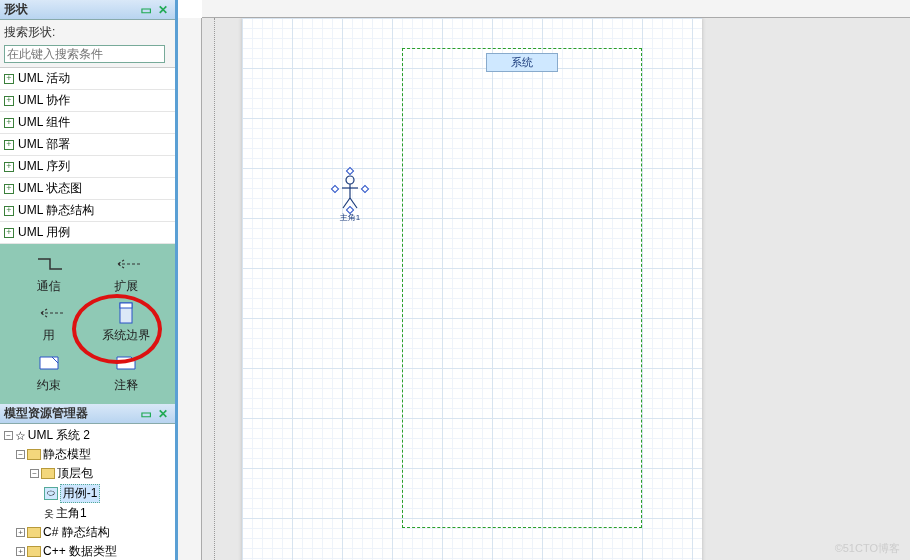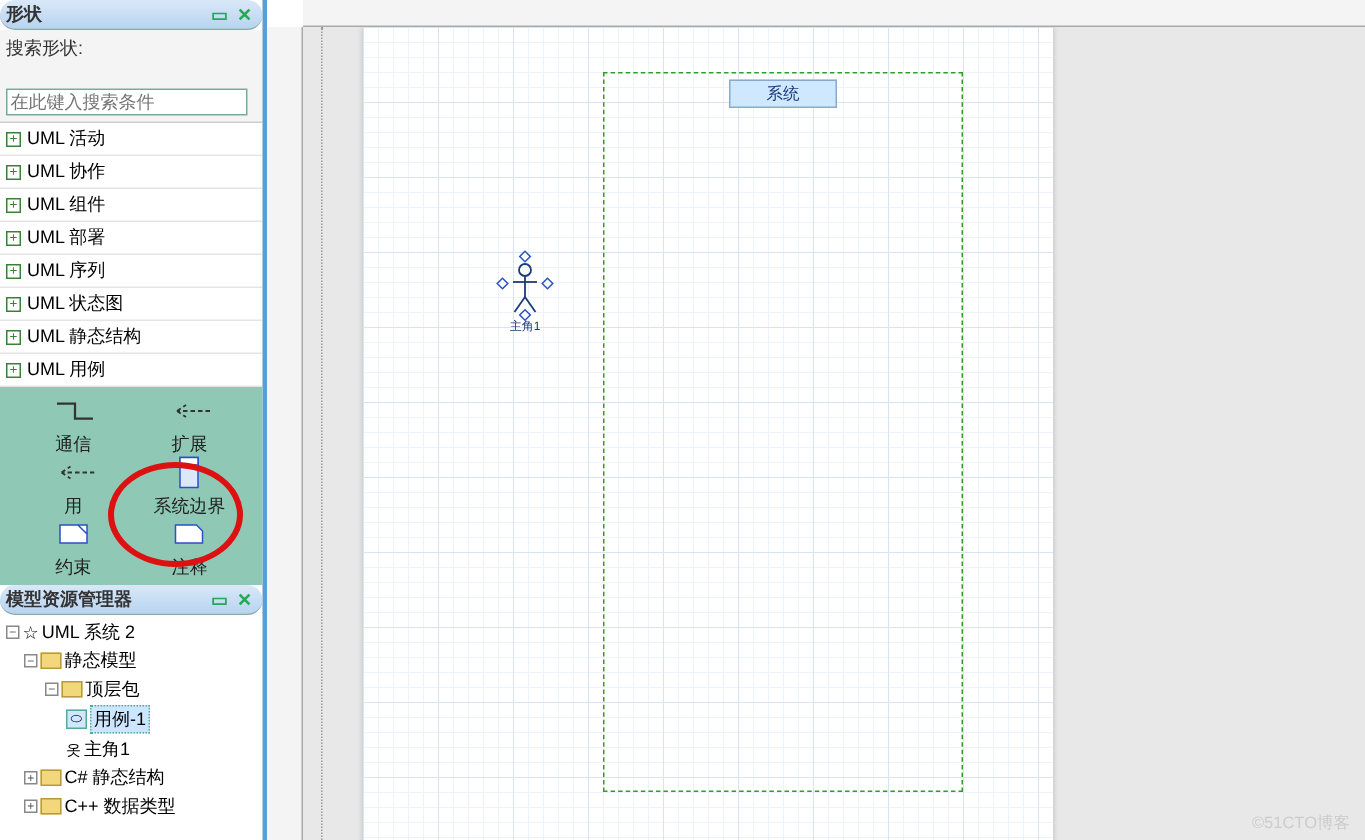--- a/index.html
+++ b/index.html
@@ -1,30 +1,30 @@
 <!DOCTYPE html>
 <html><head>
 <meta charset="utf-8">
 <style>
 * { box-sizing: border-box; margin: 0; padding: 0; font-family: "Microsoft YaHei", SimSun, sans-serif; font-size: 12px; }
 body { width: 910px; height: 560px; background: #eee; display: flex; overflow: hidden; }
 .sidebar { width: 175px; display: flex; flex-direction: column; background: #fff; }
-.panel-hdr { background: linear-gradient(#d9e8f8,#b8d4f0); height: 20px; display: flex; align-items: center; padding: 0 4px; font-weight: bold; color: #333; border-bottom: 1px solid #8aa; border-radius: 10px; }
+.panel-hdr { background: linear-gradient(#d9e8f8,#b8d4f0); height: 20px; display: flex; align-items: center; padding: 0 4px; font-weight: bold; color: #333; border-bottom: 1px solid #8aa; }
 .panel-hdr span.title { flex: 1; }
 .panel-hdr .ico { cursor: pointer; padding: 0 3px; color: #2a5; }
 .search-row { padding: 4px; display: flex; gap: 2px; align-items: center; background: #f4f4f4; flex-direction: column; align-items: stretch; }
-.search-lbl { color: #333; margin-bottom: 16px; }
+.search-lbl { color: #333; margin-bottom: 2px; }
 .search-ctl { display: flex; gap: 14px; }
 .search-ctl input { flex: 1; border: 1px solid #7a9; font-size: 12px; padding: 1px 2px; }
 .dd { width: 16px; height: 18px; border: 1px solid #999; background: #eee; display: flex; align-items: center; justify-content: center; font-size: 9px; }
 .go-btn { width: 20px; height: 18px; background: #2a8f2a; color: #fff; display: flex; align-items: center; justify-content: center; font-weight: bold; }
 .cat-list { border-top: 1px solid #ccc; }
 .cat-item { display: flex; align-items: center; gap: 4px; padding: 2px 4px; border-bottom: 1px solid #e5e5e5; cursor: pointer; }
 .cat-item .plus { width: 10px; height: 10px; border: 1px solid #3a7f3a; color: #3a7f3a; display: flex; align-items: center; justify-content: center; font-size: 9px; line-height: 1; }
-.shape-grid { background: #8fc9b5; height: 132px; position: relative; display: grid; grid-template-columns: 1fr 1fr; padding: 6px 10px; }
+.shape-grid { background: #8fc9b5; height: 160px; position: relative; display: grid; grid-template-columns: 1fr 1fr; padding: 6px 10px; }
 .shape-cell { display: flex; flex-direction: column; align-items: center; justify-content: center; gap: 4px; color: #222; }
 .shape-ico { width: 28px; height: 20px; display: flex; align-items: center; justify-content: center; }
 .red-ring { position: absolute; width: 90px; height: 70px; border: 4px solid #d11; border-radius: 50%; left: 72px; top: 50px; pointer-events: none; }
 .tree { padding: 2px; overflow: auto; flex: 1; background: #fff; }
 .tree-node { display: flex; align-items: center; gap: 2px; padding: 1px 0; white-space: nowrap; }
 .tree-node.l1 { padding-left: 2px; }
 .tree-node.l2 { padding-left: 14px; }
 .tree-node.l3 { padding-left: 28px; }
 .tree-node.l4 { padding-left: 42px; }
 .exp { width: 9px; height: 9px; border: 1px solid #888; display: inline-flex; align-items: center; justify-content: center; font-size: 8px; line-height: 1; color: #555; background: #fff; }

